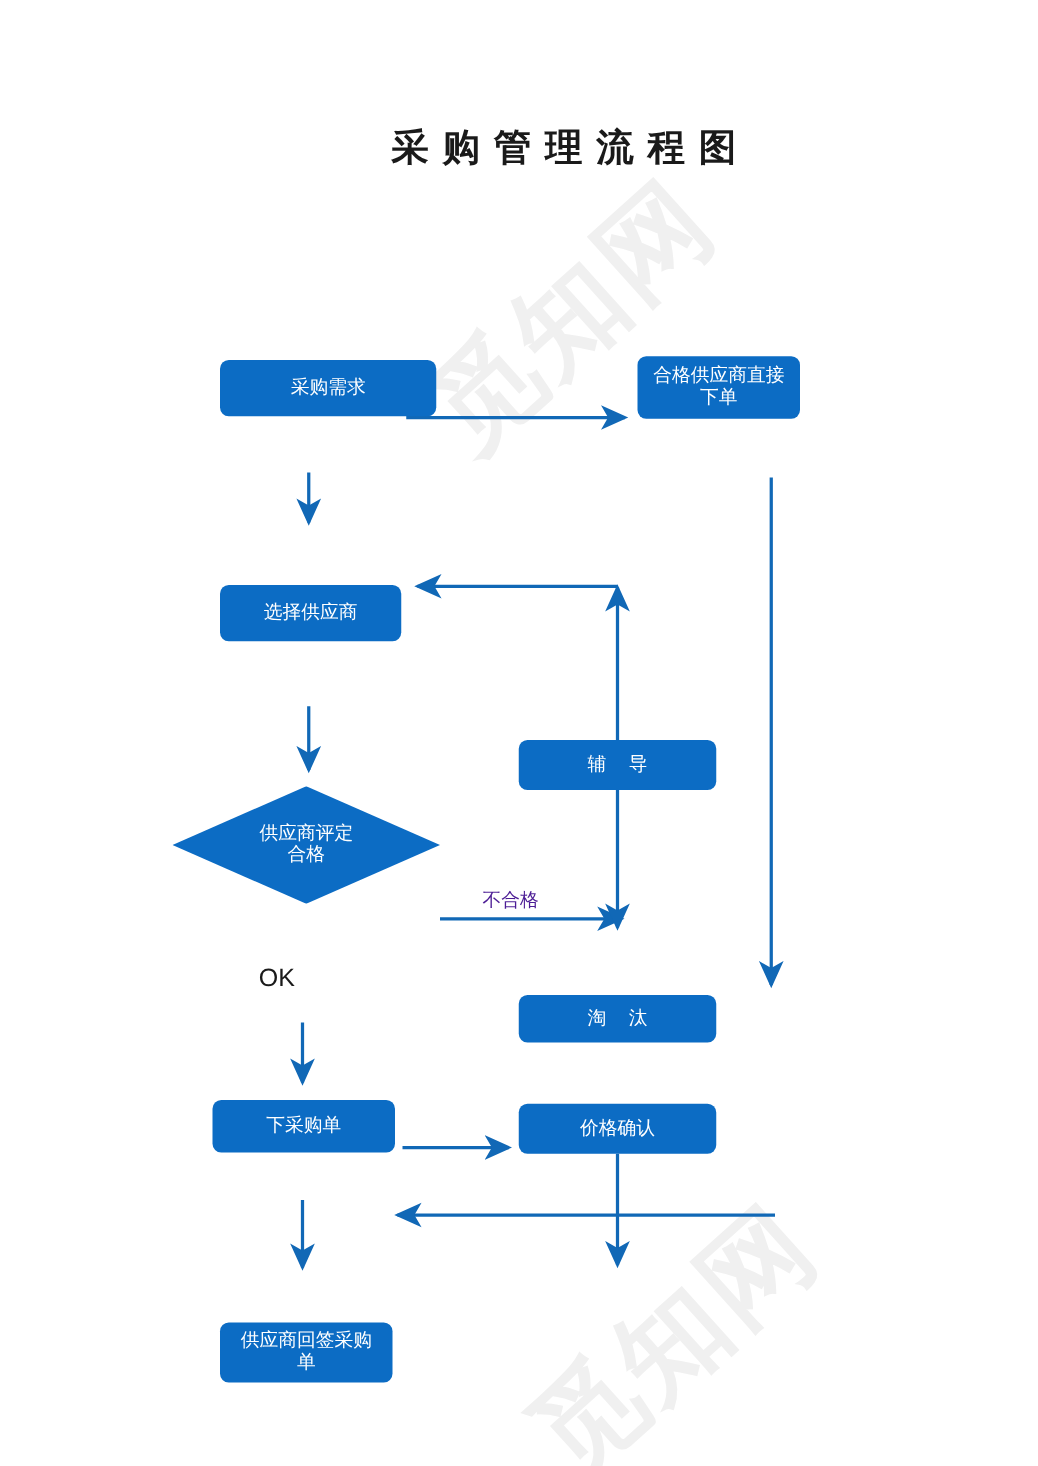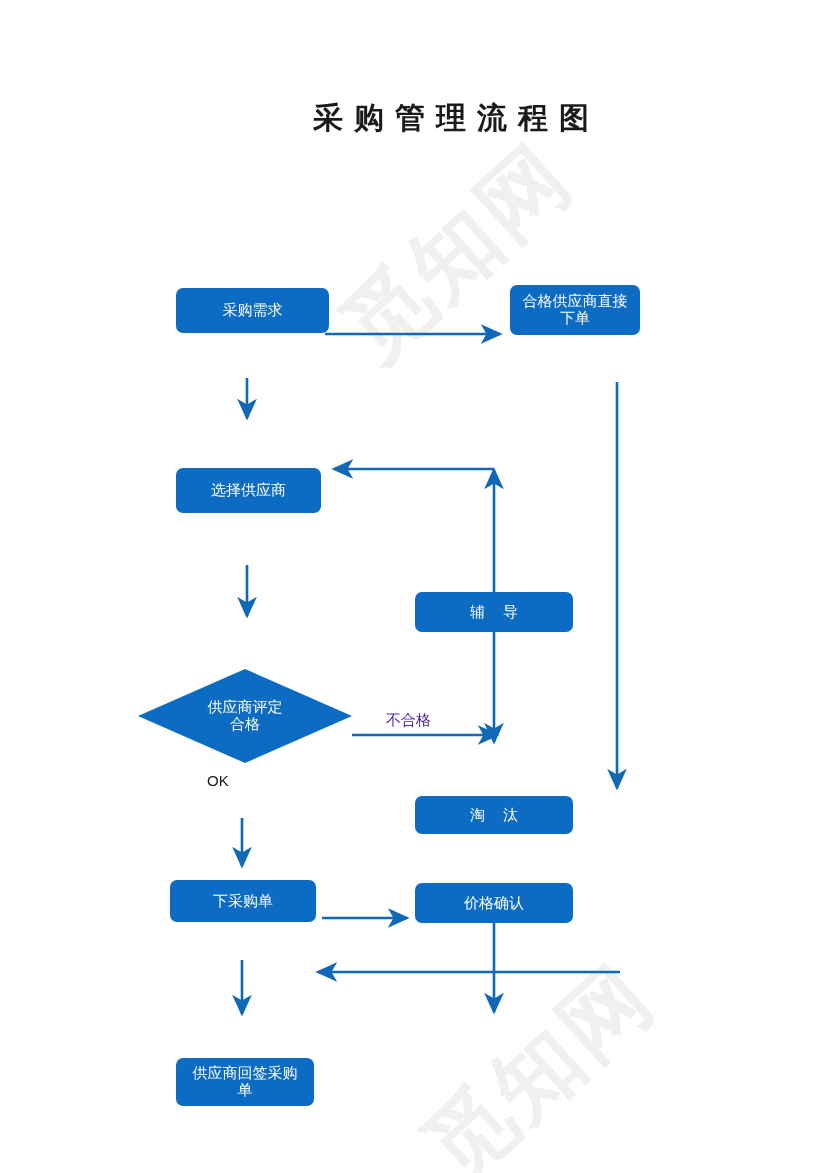--- a/index.html
+++ b/index.html
@@ -100,21 +100,21 @@
   
   .edge-label {
     position: absolute;
     color: #4c1d95;
     font-size: 15px;
     white-space: nowrap;
   }
   .ok-label {
     position: absolute;
     color: #1a1a1a;
-    font-size: 15px;
+    font-size: 20px;
     white-space: nowrap;
     font-family: "Liberation Sans", sans-serif;
   }
 
   
   #connectors {
     position: absolute;
     left: 0;
     top: 0;
     width: 830px;
@@ -160,38 +160,38 @@
       <line x1="322" y1="918" x2="407" y2="918" marker-end="url(#ah)"></line>
 
       <line x1="494" y1="923" x2="494" y2="1012" marker-end="url(#ah)"></line>
 
       <line x1="620" y1="972" x2="318" y2="972" marker-end="url(#ah)"></line>
 
       <line x1="242" y1="960" x2="242" y2="1014" marker-end="url(#ah)"></line>
     </g>
   </svg>
 
-  <div class="node" style="left:176px; top:288px; width:153px; height:45px;">
+  <div class="node" style="left:176px; top:288px; width:173px; height:45px;">
     <span class="label">采购需求</span>
   </div>
 
   <div class="node" style="left:510px; top:285px; width:130px; height:50px;">
     <span class="label">合格供应商直接
 下单</span>
   </div>
 
   <div class="node" style="left:176px; top:468px; width:145px; height:45px;">
     <span class="label">选择供应商</span>
   </div>
 
   <div class="node" style="left:415px; top:592px; width:158px; height:40px;">
     <span class="label spaced">辅 导</span>
   </div>
 
-  <div class="diamond-wrap" style="left:138px; top:669px; width:214px; height:94px;">
+  <div class="diamond-wrap" style="left:138px; top:629px; width:214px; height:94px;">
     <svg width="214" height="94" viewBox="0 0 214 94">
       <polygon points="107,0 214,47 107,94 0,47" fill="#0C6CC4"></polygon>
     </svg>
     <div class="diamond-text">供应商评定
 合格</div>
   </div>
 
   <div class="node" style="left:170px; top:880px; width:146px; height:42px;">
     <span class="label">下采购单</span>
   </div>

